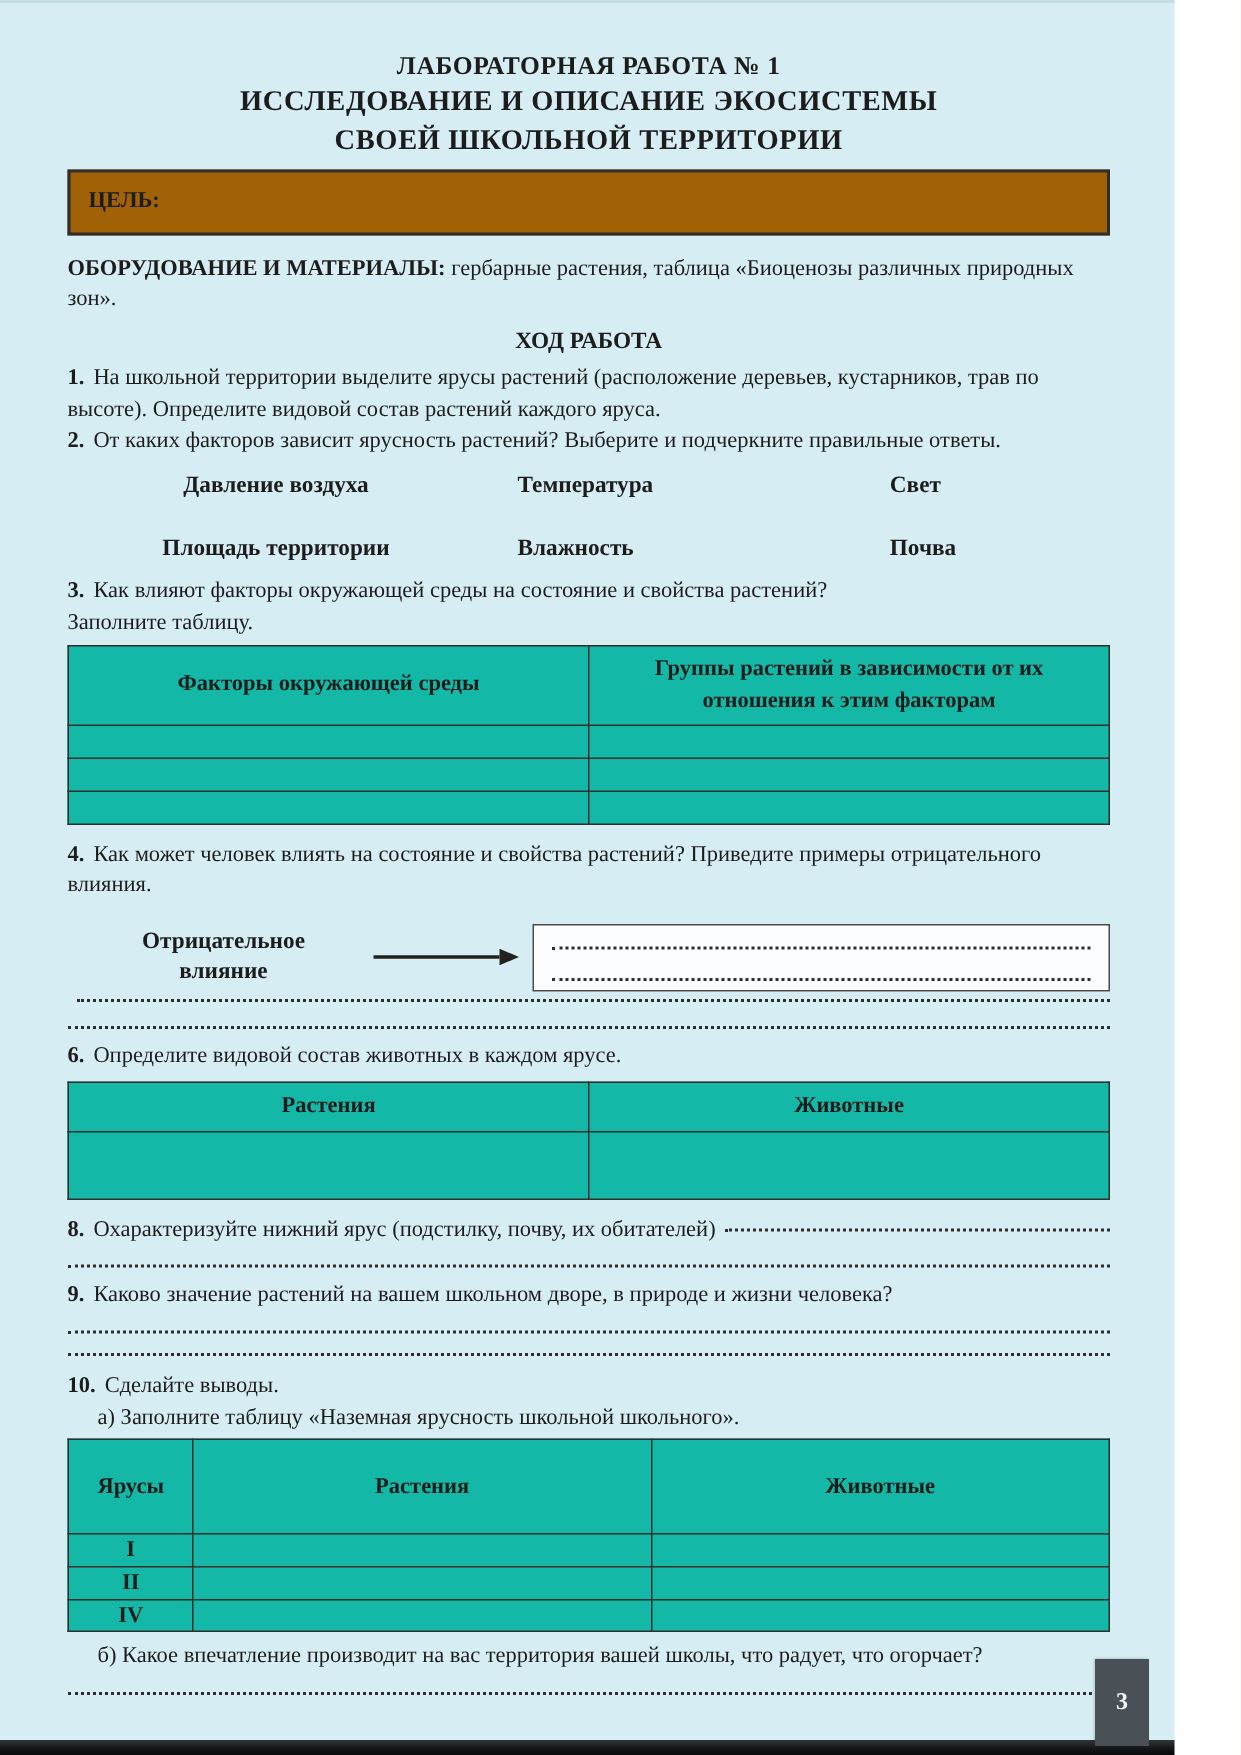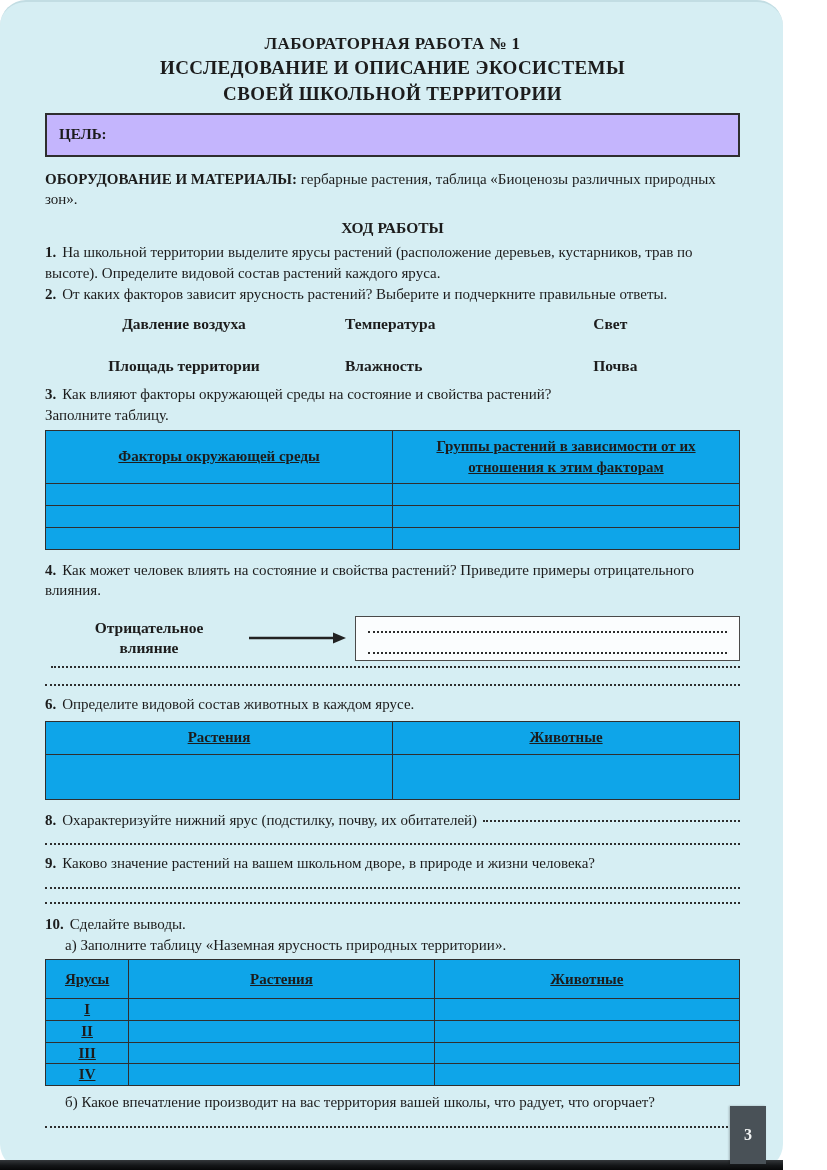--- a/index.html
+++ b/index.html
@@ -9,35 +9,34 @@
     overflow: hidden;
     font-family: "Liberation Serif", "DejaVu Serif", serif;
     color: #1c1c1c;
   }
   .sheet {
     position: absolute; left: 0; top: 0;
     width: 783px; height: 1170px;
     background: #d6eef3;
     border-top: 2px solid #c2dde3;
     box-sizing: border-box;
-    border-radius: 26px;
   }
   .content {
     padding: 30px 43px 0 45px;
     font-size: 15px;
     line-height: 1.38;
   }
   .b { font-weight: bold; }
   .title { text-align: center; }
   .t1 { font-size: 17px; font-weight: bold; letter-spacing: .4px; }
   .t2 { font-size: 19px; font-weight: bold; letter-spacing: .4px; line-height: 1.32; }
   .goal-box {
     margin-top: 7px;
     border: 2px solid #2e2e2e;
-    background: #c4b5fd;
+    background: #a16207;
     padding: 7px 10px 9px 12px;
     display: grid;
     grid-template-columns: 60px 1fr;
     column-gap: 6px;
     line-height: 1.6;
   }
   .para { margin: 0; }
   .num { margin-right: 6px; }
   .mt4 { margin-top: 4px; } .mt6 { margin-top: 6px; } .mt8 { margin-top: 8px; }
   .mt10 { margin-top: 10px; } .mt12 { margin-top: 12px; }
@@ -50,30 +49,29 @@
     font-weight: bold;
     font-size: 15.5px;
   }
   .factors .c1 { text-align: center; }
   .factors .c2 { padding-left: 22px; }
   .factors .c3 { padding-left: 20px; }
   table {
     border-collapse: collapse;
     width: 100%;
     table-layout: fixed;
-    background: #0ea5e9;
-    text-decoration: underline;
+    background: #14b8a6;
   }
   table, th, td { border: 1.5px solid #2f2f2f; }
   th { font-size: 15px; font-weight: bold; padding: 4px 6px; line-height: 1.35; }
   td { height: 21px; padding: 0 6px; font-weight: bold; text-align: center; font-size: 15px; }
   .tbl1 th { height: 44px; }
   .tbl2 th { height: 24px; }
   .tbl2 td { height: 44px; }
-  .tbl3 th { height: 22px; padding: 8px 6px; }
+  .tbl3 th { height: 22px; padding: 20px 6px; }
   .tbl3 td { height: 20px; }
   .dotline { border-bottom: 2px dotted #2d2d2d; height: 13px; }
   .qline { display: flex; align-items: baseline; }
   .qline .fill { flex: 1; border-bottom: 2px dotted #2d2d2d; margin-left: 6px; transform: translateY(-3px); }
   .neg-block {
     display: flex; align-items: center;
     margin-top: 15px; margin-left: 20px;
   }
   .neg-label {
     width: 168px; text-align: center;
@@ -117,21 +115,21 @@
       <div class="t2">ИССЛЕДОВАНИЕ И ОПИСАНИЕ ЭКОСИСТЕМЫ</div>
       <div class="t2">СВОЕЙ ШКОЛЬНОЙ ТЕРРИТОРИИ</div>
     </div>
 
     <div class="goal-box">
       <span class="b">ЦЕЛЬ:</span>
     </div>
 
     <p class="para mt12"><span class="b">ОБОРУДОВАНИЕ И МАТЕРИАЛЫ:</span> <span>гербарные растения, таблица «Биоценозы различных природных зон».</span></p>
 
-    <div class="center-head b">ХОД РАБОТЫ</div>
+    <div class="center-head b">ХОД РАБОТА</div>
 
     <p class="para mt4"><span class="b num">1.</span><span>На школьной территории выделите ярусы растений (расположение деревьев, кустарников, трав по высоте). Определите видовой состав растений каждого яруса.</span></p>
 
     <p class="para"><span class="b num">2.</span><span>От каких факторов зависит ярусность растений? Выберите и подчеркните правильные ответы.</span></p>
 
     <div class="factors">
       <span class="c1">Давление воздуха</span>
       <span class="c2">Температура</span>
       <span class="c3">Свет</span>
       <span class="c1">Площадь территории</span>
@@ -209,21 +207,21 @@
       <span><span class="b num">8.</span><span>Охарактеризуйте нижний ярус (подстилку, почву, их обитателей)</span></span>
       <span class="fill"></span>
     </div>
     <div class="dotline"></div>
 
     <p class="para mt8"><span class="b num">9.</span><span>Каково значение растений на вашем школьном дворе, в природе и жизни человека?</span></p>
     <div class="dotline"></div>
     <div class="dotline"></div>
 
     <p class="para mt10"><span class="b num">10.</span><span>Сделайте выводы.</span></p>
-    <p class="para indent">а) Заполните таблицу «Наземная ярусность природных территории».</p>
+    <p class="para indent">а) Заполните таблицу «Наземная ярусность школьной школьного».</p>
 
     <table class="tbl3 mt4">
       <colgroup>
           <col style="width:12%">
           <col style="width:44%">
           <col style="width:44%">
         </colgroup>
       <tbody>
           <tr>
         <th>Ярусы</th>
@@ -234,25 +232,20 @@
         <td>I</td>
         <td></td>
             <td></td>
       </tr>
       <tr>
         <td>II</td>
         <td></td>
             <td></td>
       </tr>
       <tr>
-        <td>III</td>
-        <td></td>
-            <td></td>
-      </tr>
-      <tr>
         <td>IV</td>
         <td></td>
             <td></td>
       </tr>
     </tbody>
       </table>
 
     <p class="para indent mt6">б) Какое впечатление производит на вас территория вашей школы, что радует, что огорчает?</p>
     <div class="dotline"></div>
 

